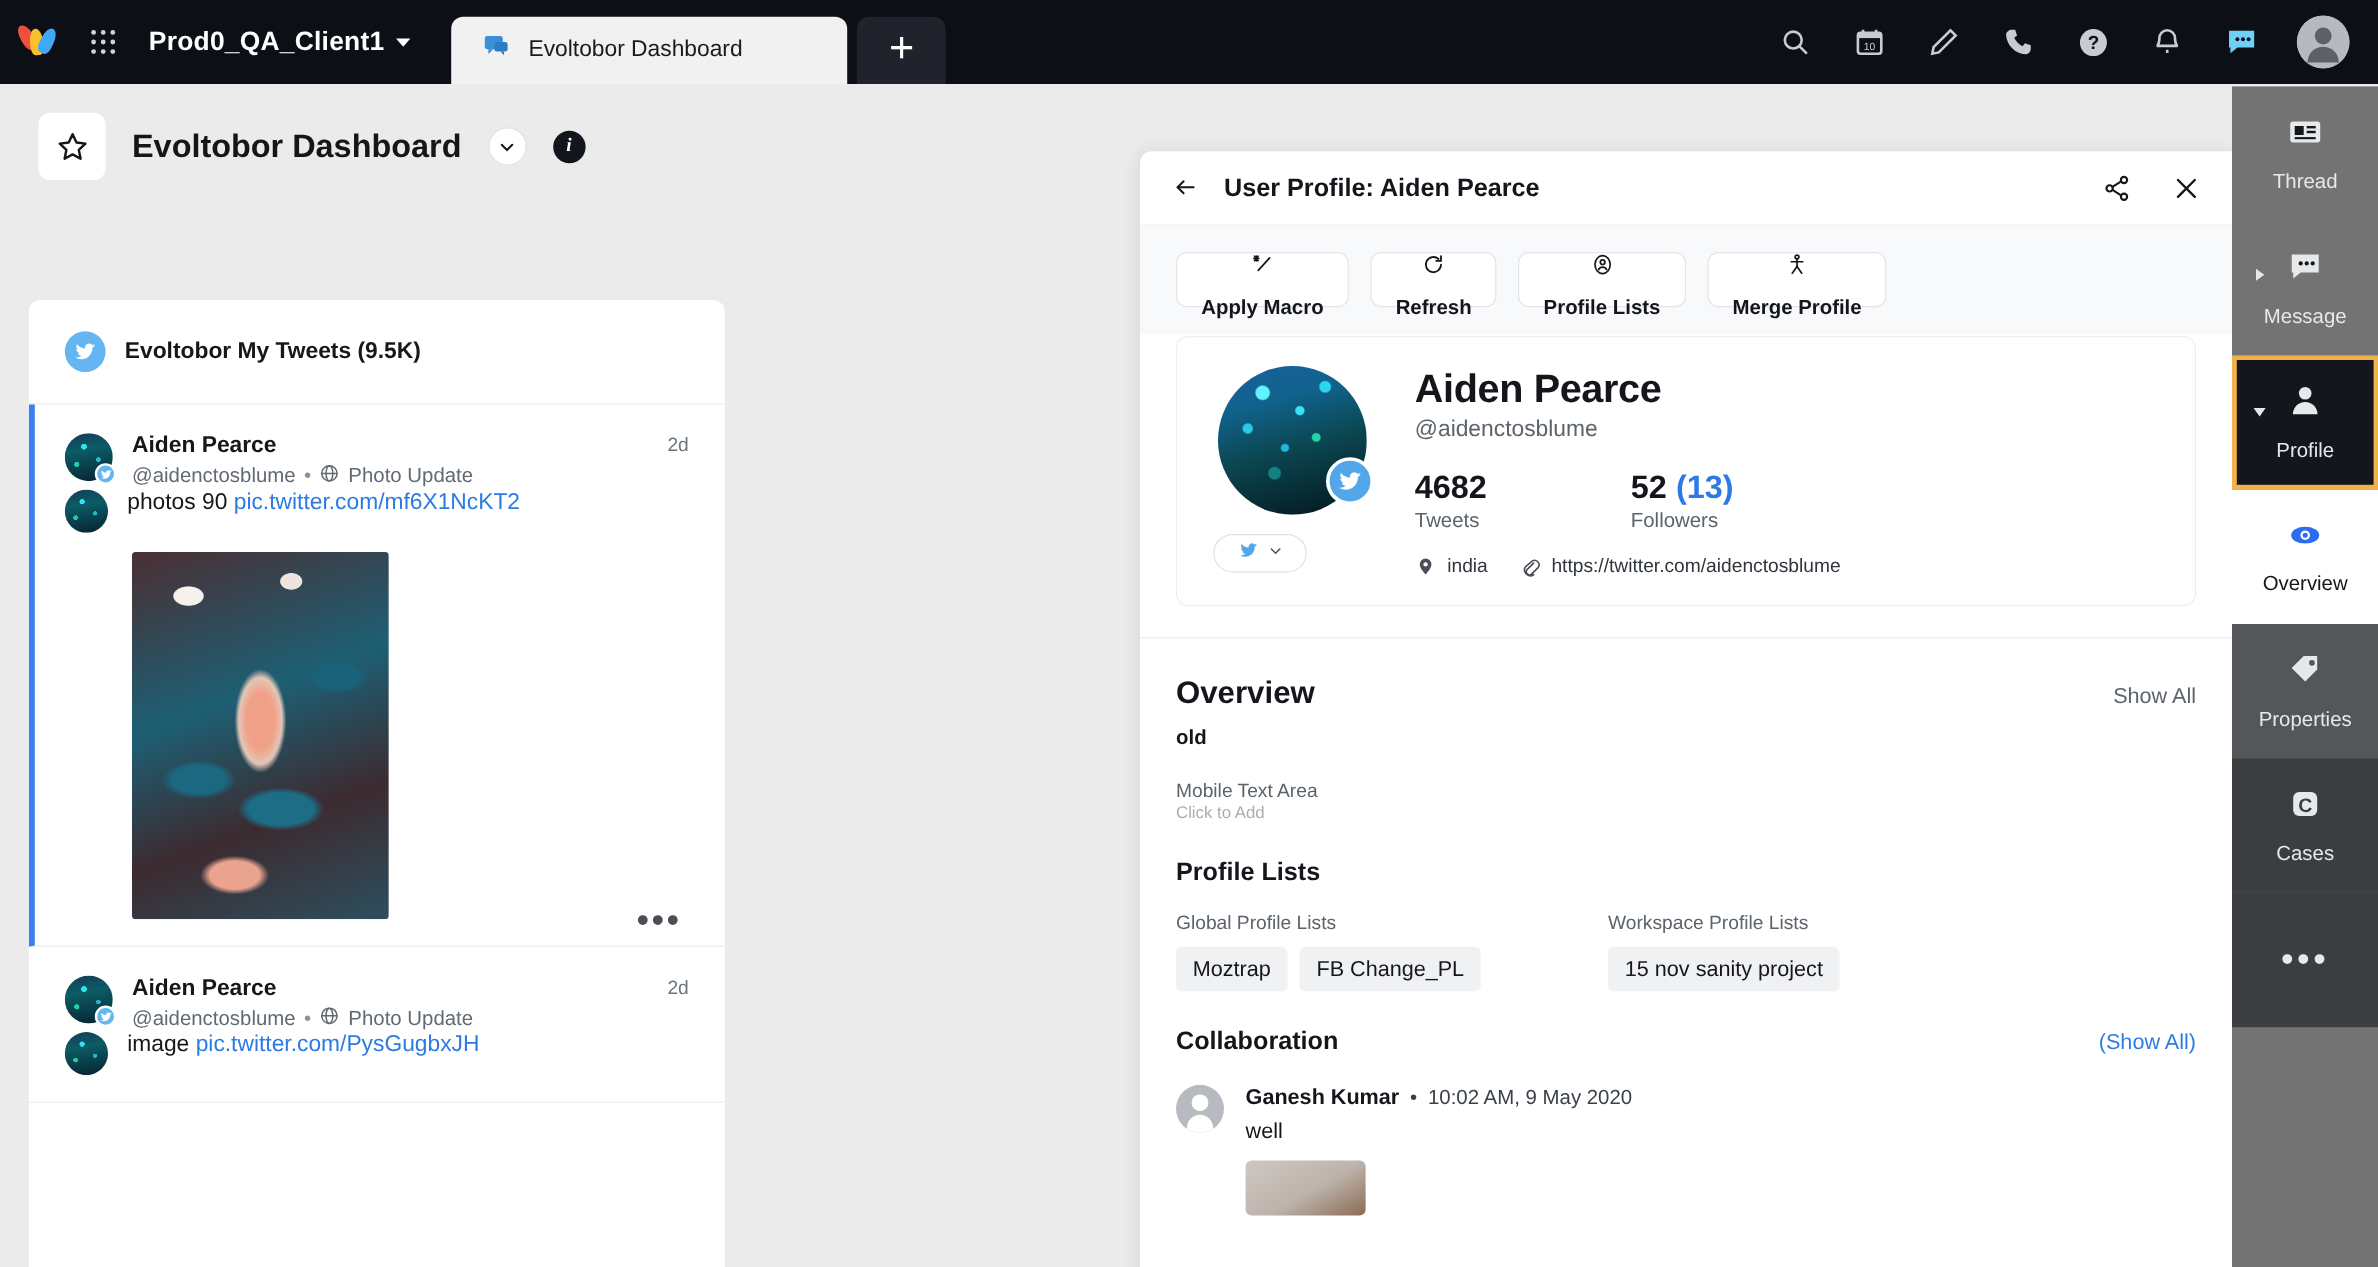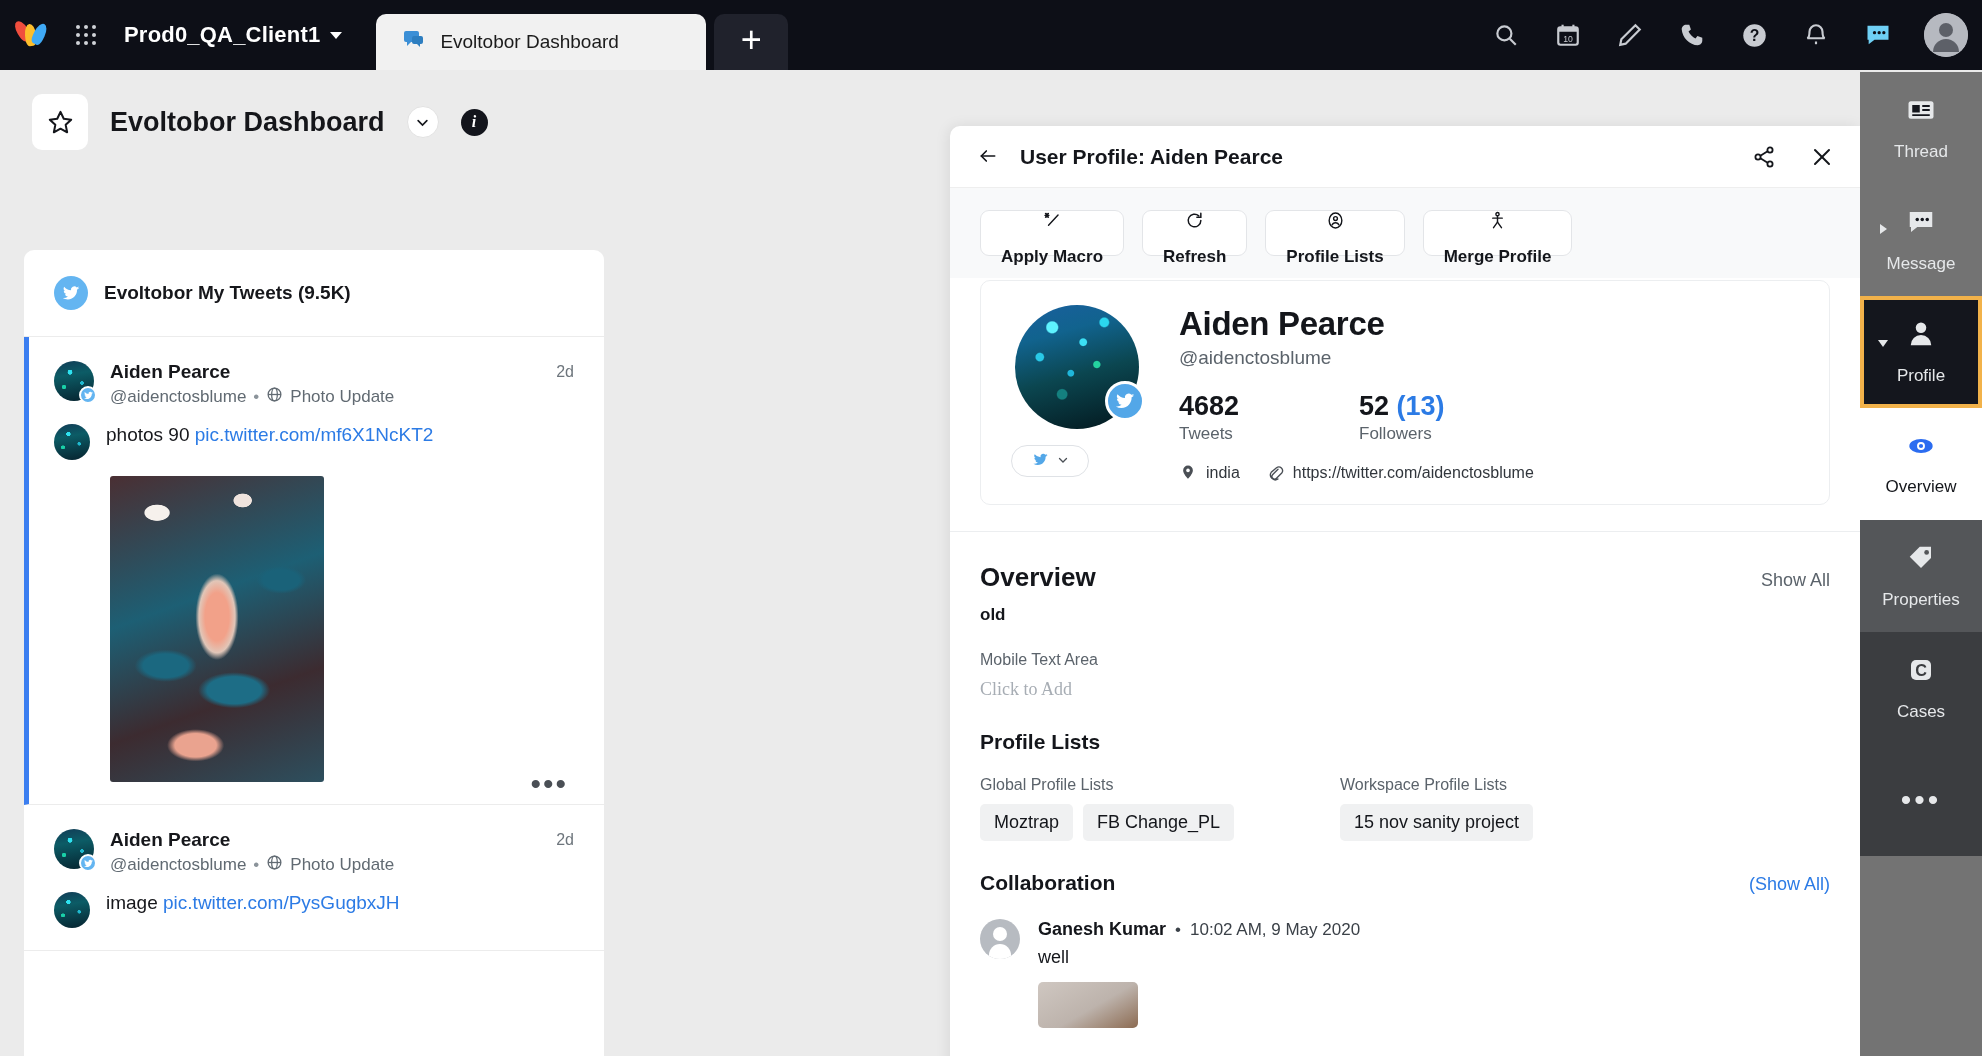--- a/index.html
+++ b/index.html
@@ -37,21 +37,21 @@
     height: 56px; background:#f1f1f1; border-radius: 10px 10px 0 0;
     display:flex; align-items:center; gap:14px; padding: 0 38px 0 26px;
     font-size: 19px; color:#1b1b1b; cursor:pointer; min-width: 330px;
   }
   .tab-new {
     width: 74px; height: 56px; background:#20222c; border-radius: 10px 10px 0 0;
     margin-left: 8px; display:flex; align-items:center; justify-content:center; cursor:pointer;
   }
   .tab-new span { color:#fff; font-size:36px; font-weight:300; line-height:1; margin-top:-4px;}
 
-  .topbar-right { margin-left:auto; display:flex; align-items:center; gap: 30px; padding-right: 14px; }
+  .topbar-right { margin-left:auto; display:flex; align-items:center; gap: 30px; padding-right: 24px; }
   .tb-ico { width:32px;height:32px; display:flex;align-items:center;justify-content:center; cursor:pointer; }
   .avatar-top {
     width:44px;height:44px;border-radius:50%;background:#b6b9c0;
     display:flex;align-items:center;justify-content:center; cursor:pointer; overflow:hidden;
   }
 
   
   .main { position:absolute; top:70px; left:0; width:1860px; height:986px; background:#ebebeb; }
 
   .dash-head { display:flex; align-items:center; gap:22px; padding: 24px 0 0 32px; }
@@ -86,21 +86,21 @@
          background: radial-gradient(circle at 40% 28%, #2ee2f0 0 6%, transparent 7%),
                      radial-gradient(circle at 70% 55%, #1fb9cf 0 5%, transparent 6%),
                      radial-gradient(circle at 25% 65%, #19d0a8 0 5%, transparent 6%),
                      linear-gradient(170deg,#123b56 0%, #0c5c66 35%, #06222e 100%); }
   .pfp .badge { position:absolute; right:-3px; bottom:-3px; width:18px;height:18px;border-radius:50%;
                 background:#64b5f1; border:2px solid #fff; display:flex;align-items:center;justify-content:center;}
   .tname { font-size:19px; font-weight:700; color:#16171b; }
   .thandle { font-size:17px; color:#616a72; margin-top:3px; display:flex; align-items:center; gap:7px;}
   .tdot { color:#8b939a; }
   .tage { position:absolute; right:30px; top:26px; font-size:16px; color:#6d757c; }
-  .tbody { font-size:19px; color:#16171b; margin-top:16px; display:flex; gap:16px; align-items:flex-start;}
+  .tbody { font-size:19px; color:#16171b; display:flex; gap:16px; align-items:flex-start;}
   .tbody a { color:#2c7be5; text-decoration:none; }
   .tw-photo {
     margin: 16px 0 0 56px; width:214px; height:306px; border-radius:3px;
     background:
       radial-gradient(ellipse 22px 14px at 22% 12%, #f6f1ec 0 55%, transparent 60%),
       radial-gradient(ellipse 16px 12px at 62% 8%,  #efe3dd 0 55%, transparent 60%),
       radial-gradient(ellipse 30px 60px at 50% 46%, #f2a189 0 40%, #e1c6b8 60%, transparent 72%),
       radial-gradient(ellipse 60px 30px at 58% 70%, #1d6d86 0 45%, transparent 60%),
       radial-gradient(ellipse 50px 26px at 26% 62%, #1b6880 0 45%, transparent 62%),
       radial-gradient(ellipse 40px 22px at 80% 34%, #1a6279 0 45%, transparent 62%),
@@ -166,21 +166,21 @@
   .panel-sep { height:1px; background:#eceef0; margin: 26px 0 0 0; }
 
   .sec { padding: 0 30px; }
   .sec-head { display:flex; align-items:baseline; margin-top:30px; }
   .sec-title { font-size:26px; font-weight:700; color:#14161b; }
   .sec-title.sm { font-size:21px; }
   .sec-link { margin-left:auto; font-size:18px; color:#5b636b; cursor:pointer;}
   .sec-link.blue { color:#2c7be5; }
   .sec-sub { font-size:17px; font-weight:700; color:#14161b; margin-top:12px;}
   .fld-label { font-size:16px; color:#5b636b; margin-top:26px; }
-  .fld-empty { font-size:18px; color:#a7adb4; margin-top:10px; cursor:pointer;font-family:Liberation Serif, serif;}
+  .fld-empty { font-size:14px; color:#a7adb4; cursor:pointer;}
 
   .pl-cols { display:flex; margin-top:22px; }
   .pl-col { width:360px; }
   .pl-col.wide { width:auto; }
   .pl-lbl { font-size:16px; color:#5b636b; }
   .chips { display:flex; gap:10px; margin-top:10px; }
   .chip { background:#f0f1f2; border-radius:5px; padding:8px 14px; font-size:18px; color:#14161b; cursor:pointer;}
 
   .collab { display:flex; gap:18px; margin-top:24px; }
   .collab-av { width:40px;height:40px;border-radius:50%;background:#b7bbc1;flex:none; position:relative; overflow:hidden;}

